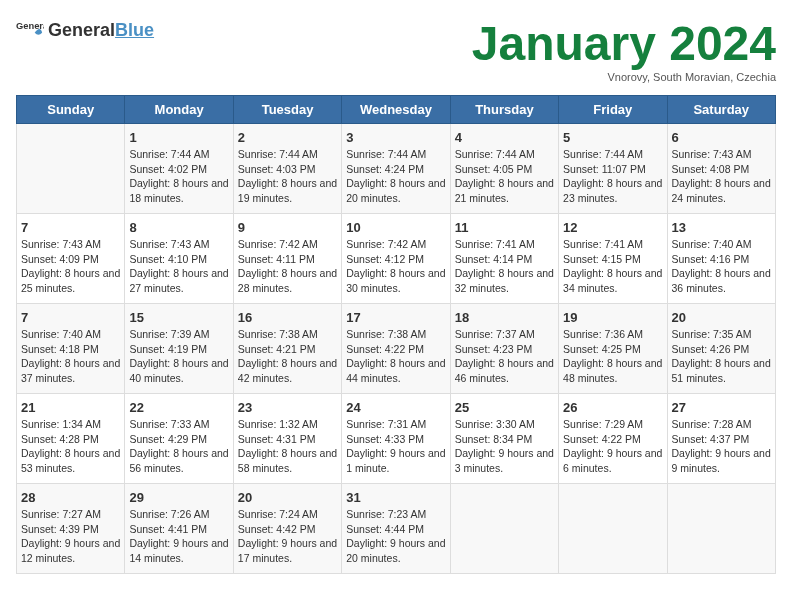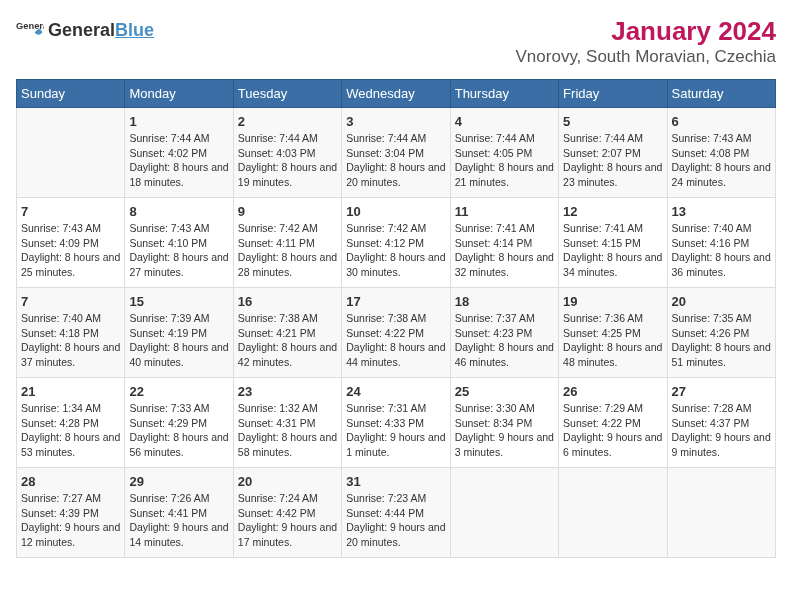--- a/index.html
+++ b/index.html
@@ -33,40 +33,40 @@
       text-decoration: underline;
     }
     .logo-icon {
       width: 28px;
       height: 28px;
     }
     .title-block {
       text-align: right;
     }
     .month-title {
-      font-size: 26px;
-      font-weight: bold;
-      color: #be185d;
+      font-size: 48px;
+      font-weight: bold;
+      color: #15803d;
     }
     .location-subtitle {
-      font-size: 17px;
+      font-size: 11px;
       color: #555;
     }
     table {
       width: 100%;
       border-collapse: collapse;
       table-layout: fixed;
     }
     thead tr th {
       background-color: #3a6ea5;
       color: #fff;
       font-size: 13px;
-      font-weight: normal;
+      font-weight: bold;
       padding: 6px 4px;
-      text-align: left;
+      text-align: center;
       border: 1px solid #2a5a8a;
     }
     tbody tr {
       background: #fff;
     }
     tbody tr:nth-child(odd) {
       background: #f8f8f8;
     }
     tbody td {
       vertical-align: top;
@@ -133,33 +133,33 @@
         </td>
         <td>
           <span class="day-number">2</span>
           <span class="cell-line">Sunrise: 7:44 AM</span>
           <span class="cell-line">Sunset: 4:03 PM</span>
           <span class="cell-line">Daylight: 8 hours and 19 minutes.</span>
         </td>
         <td>
           <span class="day-number">3</span>
           <span class="cell-line">Sunrise: 7:44 AM</span>
-          <span class="cell-line">Sunset: 3:04 PM</span>
+          <span class="cell-line">Sunset: 4:24 PM</span>
           <span class="cell-line">Daylight: 8 hours and 20 minutes.</span>
         </td>
         <td>
           <span class="day-number">4</span>
           <span class="cell-line">Sunrise: 7:44 AM</span>
           <span class="cell-line">Sunset: 4:05 PM</span>
           <span class="cell-line">Daylight: 8 hours and 21 minutes.</span>
         </td>
         <td>
           <span class="day-number">5</span>
           <span class="cell-line">Sunrise: 7:44 AM</span>
-          <span class="cell-line">Sunset: 2:07 PM</span>
+          <span class="cell-line">Sunset: 11:07 PM</span>
           <span class="cell-line">Daylight: 8 hours and 23 minutes.</span>
         </td>
         <td>
           <span class="day-number">6</span>
           <span class="cell-line">Sunrise: 7:43 AM</span>
           <span class="cell-line">Sunset: 4:08 PM</span>
           <span class="cell-line">Daylight: 8 hours and 24 minutes.</span>
         </td>
       </tr>
       <tr>

